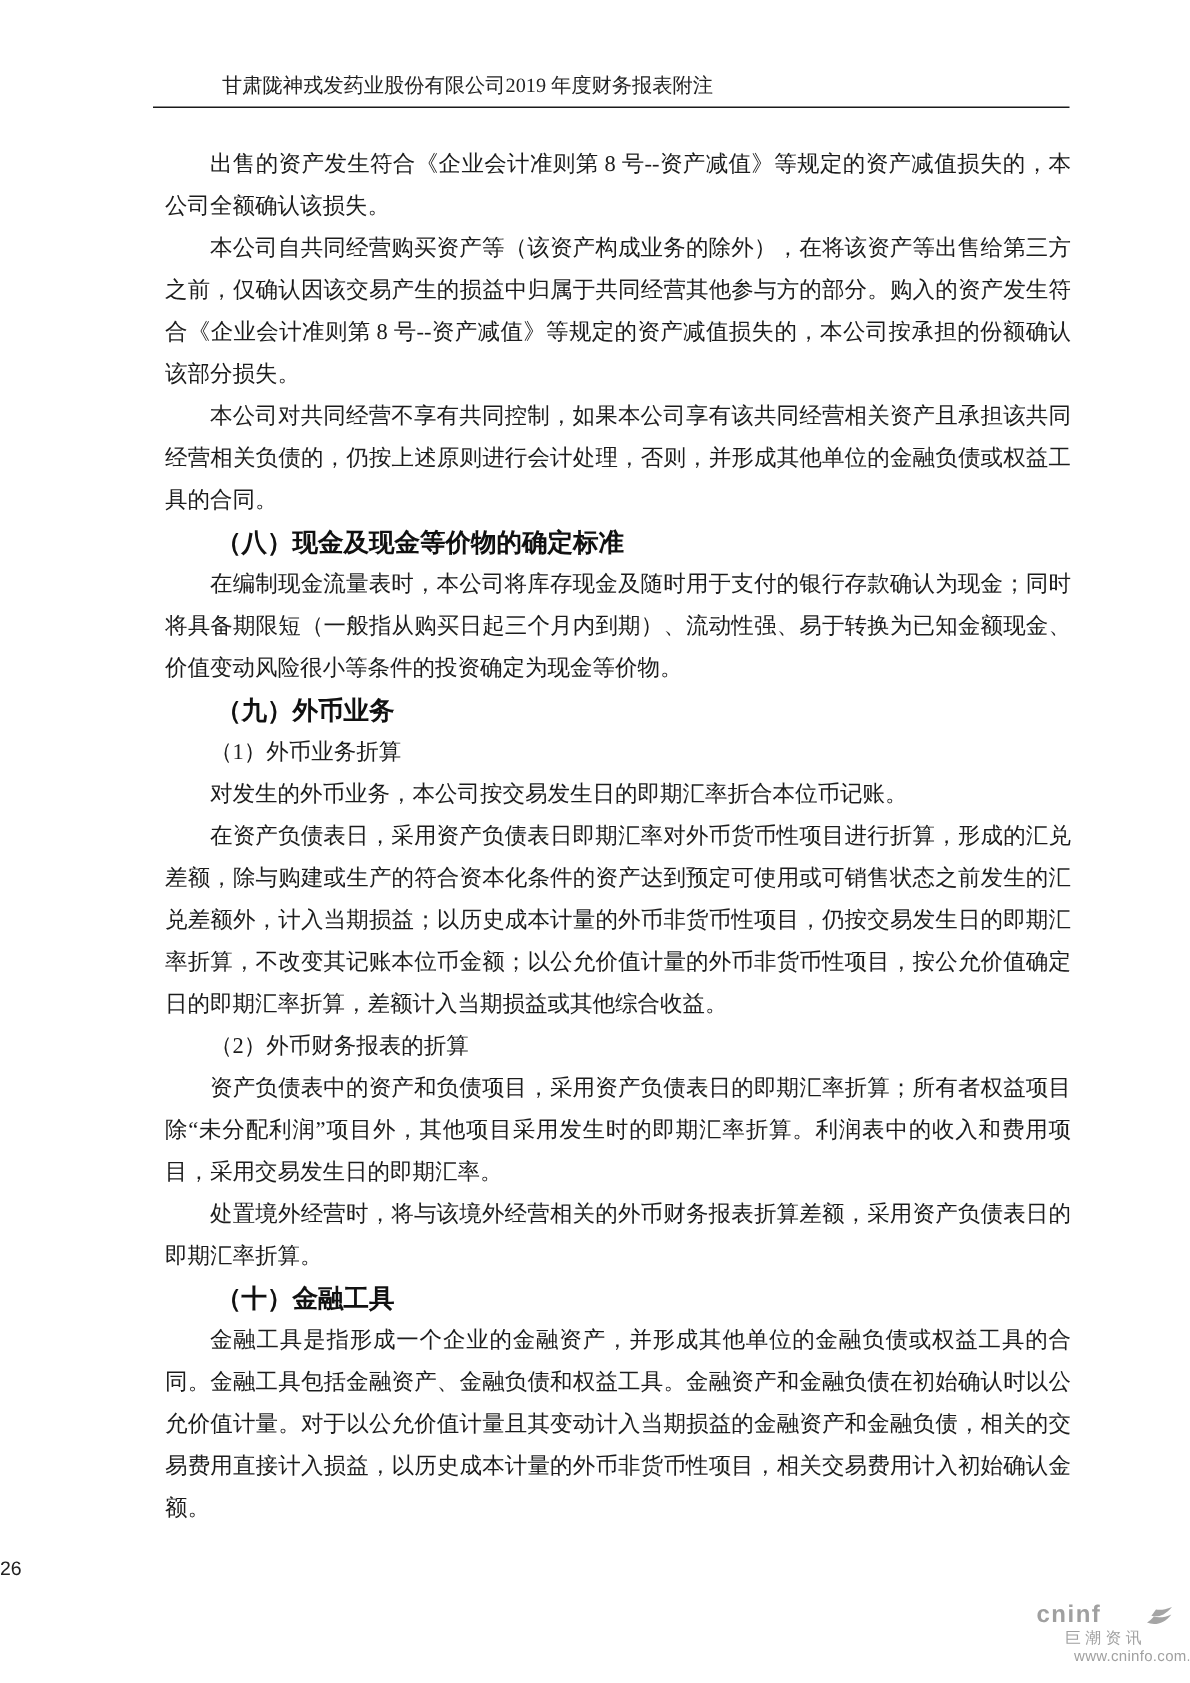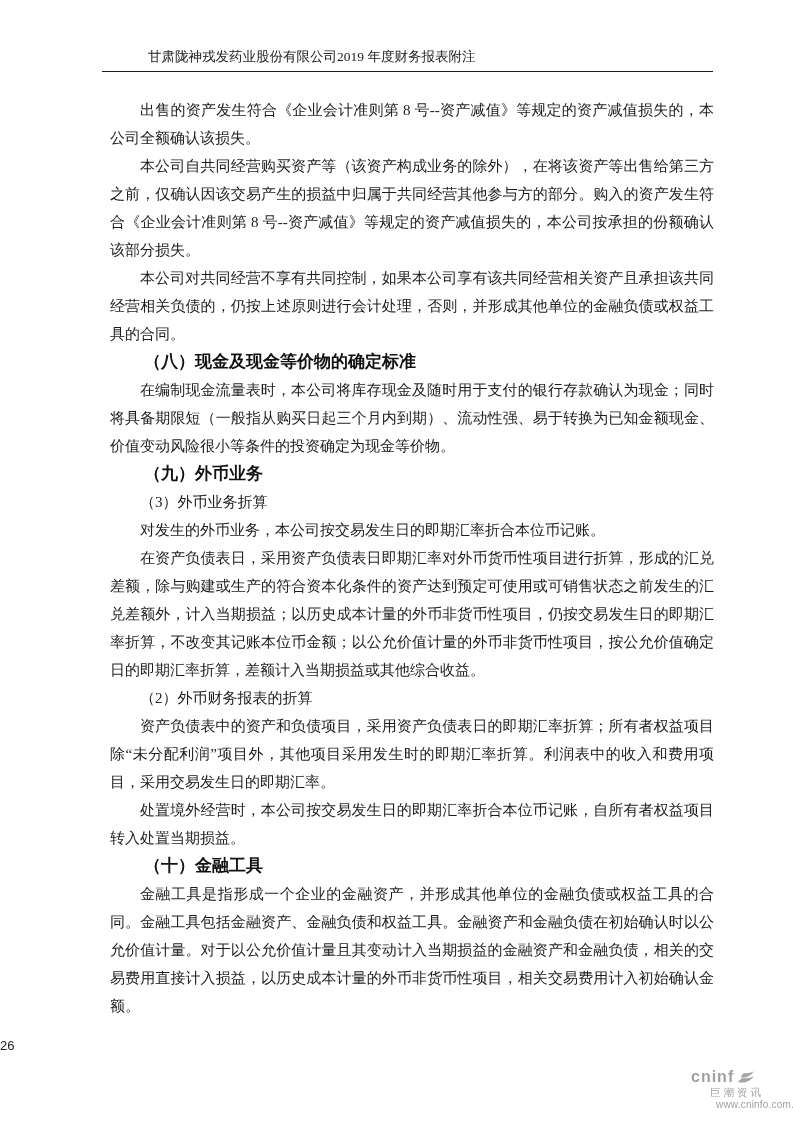--- a/index.html
+++ b/index.html
@@ -73,21 +73,21 @@
     bottom: 12px;
     width: 92px;
     text-align: center;
     color: #a0a0a0;
     line-height: 1.15;
     font-family: "Liberation Sans", "DejaVu Sans", sans-serif;
   }
   .wm .brandrow {
     display: flex;
     align-items: center;
-    justify-content: flex-start;
+    justify-content: space-between;
     gap: 2px;
   }
   .wm .brand {
     font-weight: bold;
     font-size: 16px;
     letter-spacing: 1px;
   }
   .wm .brand-cn {
     font-size: 10.5px;
     letter-spacing: 3px;
@@ -110,26 +110,26 @@
     <span class="title">2019 年度财务报表附注</span>
   </div>
 
   <div class="doc">
       <p class="blk t-p">出售的资产发生符合《企业会计准则第 8 号--资产减值》等规定的资产减值损失的，本公司全额确认该损失。</p>
       <p class="blk t-p">本公司自共同经营购买资产等（该资产构成业务的除外），在将该资产等出售给第三方之前，仅确认因该交易产生的损益中归属于共同经营其他参与方的部分。购入的资产发生符合《企业会计准则第 8 号--资产减值》等规定的资产减值损失的，本公司按承担的份额确认该部分损失。</p>
       <p class="blk t-p">本公司对共同经营不享有共同控制，如果本公司享有该共同经营相关资产且承担该共同经营相关负债的，仍按上述原则进行会计处理，否则，并形成其他单位的金融负债或权益工具的合同。</p>
       <p class="blk t-h">（八）现金及现金等价物的确定标准</p>
       <p class="blk t-p">在编制现金流量表时，本公司将库存现金及随时用于支付的银行存款确认为现金；同时将具备期限短（一般指从购买日起三个月内到期）、流动性强、易于转换为已知金额现金、价值变动风险很小等条件的投资确定为现金等价物。</p>
       <p class="blk t-h">（九）外币业务</p>
-      <p class="blk t-sub">（3）外币业务折算</p>
+      <p class="blk t-sub">（1）外币业务折算</p>
       <p class="blk t-p">对发生的外币业务，本公司按交易发生日的即期汇率折合本位币记账。</p>
       <p class="blk t-p">在资产负债表日，采用资产负债表日即期汇率对外币货币性项目进行折算，形成的汇兑差额，除与购建或生产的符合资本化条件的资产达到预定可使用或可销售状态之前发生的汇兑差额外，计入当期损益；以历史成本计量的外币非货币性项目，仍按交易发生日的即期汇率折算，不改变其记账本位币金额；以公允价值计量的外币非货币性项目，按公允价值确定日的即期汇率折算，差额计入当期损益或其他综合收益。</p>
       <p class="blk t-sub">（2）外币财务报表的折算</p>
       <p class="blk t-p">资产负债表中的资产和负债项目，采用资产负债表日的即期汇率折算；所有者权益项目除“未分配利润”项目外，其他项目采用发生时的即期汇率折算。利润表中的收入和费用项目，采用交易发生日的即期汇率。</p>
-      <p class="blk t-p">处置境外经营时，本公司按交易发生日的即期汇率折合本位币记账，自所有者权益项目转入处置当期损益。</p>
+      <p class="blk t-p">处置境外经营时，将与该境外经营相关的外币财务报表折算差额，采用资产负债表日的即期汇率折算。</p>
       <p class="blk t-h">（十）金融工具</p>
       <p class="blk t-p">金融工具是指形成一个企业的金融资产，并形成其他单位的金融负债或权益工具的合同。金融工具包括金融资产、金融负债和权益工具。金融资产和金融负债在初始确认时以公允价值计量。对于以公允价值计量且其变动计入当期损益的金融资产和金融负债，相关的交易费用直接计入损益，以历史成本计量的外币非货币性项目，相关交易费用计入初始确认金额。</p>
     </div>
 
   <div class="pageno">26</div>
 
   <div class="wm">
     <div class="brandrow">
       <span class="brand">cninf</span>
       <svg class="swirl-icon" viewBox="0 0 24 20" xmlns="http://www.w3.org/2000/svg">

